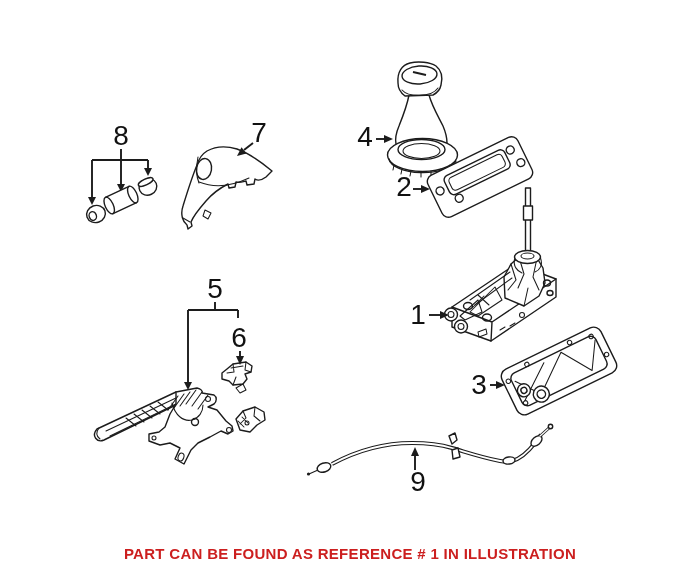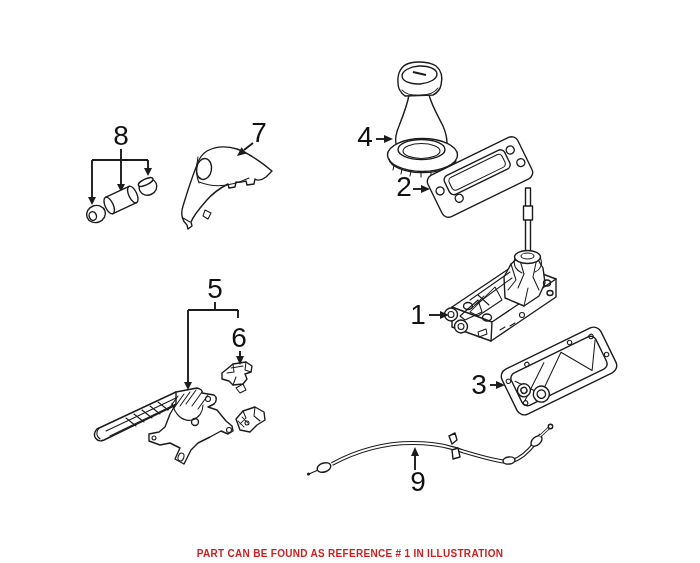--- a/index.html
+++ b/index.html
@@ -13,21 +13,21 @@
   svg .thin{fill:none;stroke:#1c1c1c;stroke-width:1.05;stroke-linecap:round;stroke-linejoin:round;}
   svg .leader{fill:none;stroke:#1c1c1c;stroke-width:1.9;stroke-linecap:butt;}
   svg .ah{fill:#1c1c1c;stroke:none;}
   svg .callout{
     font-family:"Liberation Sans", sans-serif;font-size:28px;fill:#111111;
     text-anchor:middle;
   }
   .caption{
     position:absolute;left:0;top:544px;width:700px;height:18px;
     display:flex;align-items:center;justify-content:center;
-    color:#cc1f1f;font-size:10px;font-weight:bold;letter-spacing:.3px;
+    color:#cc1f1f;font-size:15px;font-weight:bold;letter-spacing:.3px;
     font-family:"Liberation Sans", sans-serif;white-space:nowrap;
   }
 </style>
 </head>
 <body>
 
 <div class="stage">
 <svg width="700" height="563" viewBox="0 0 700 563">
 
   <g>

